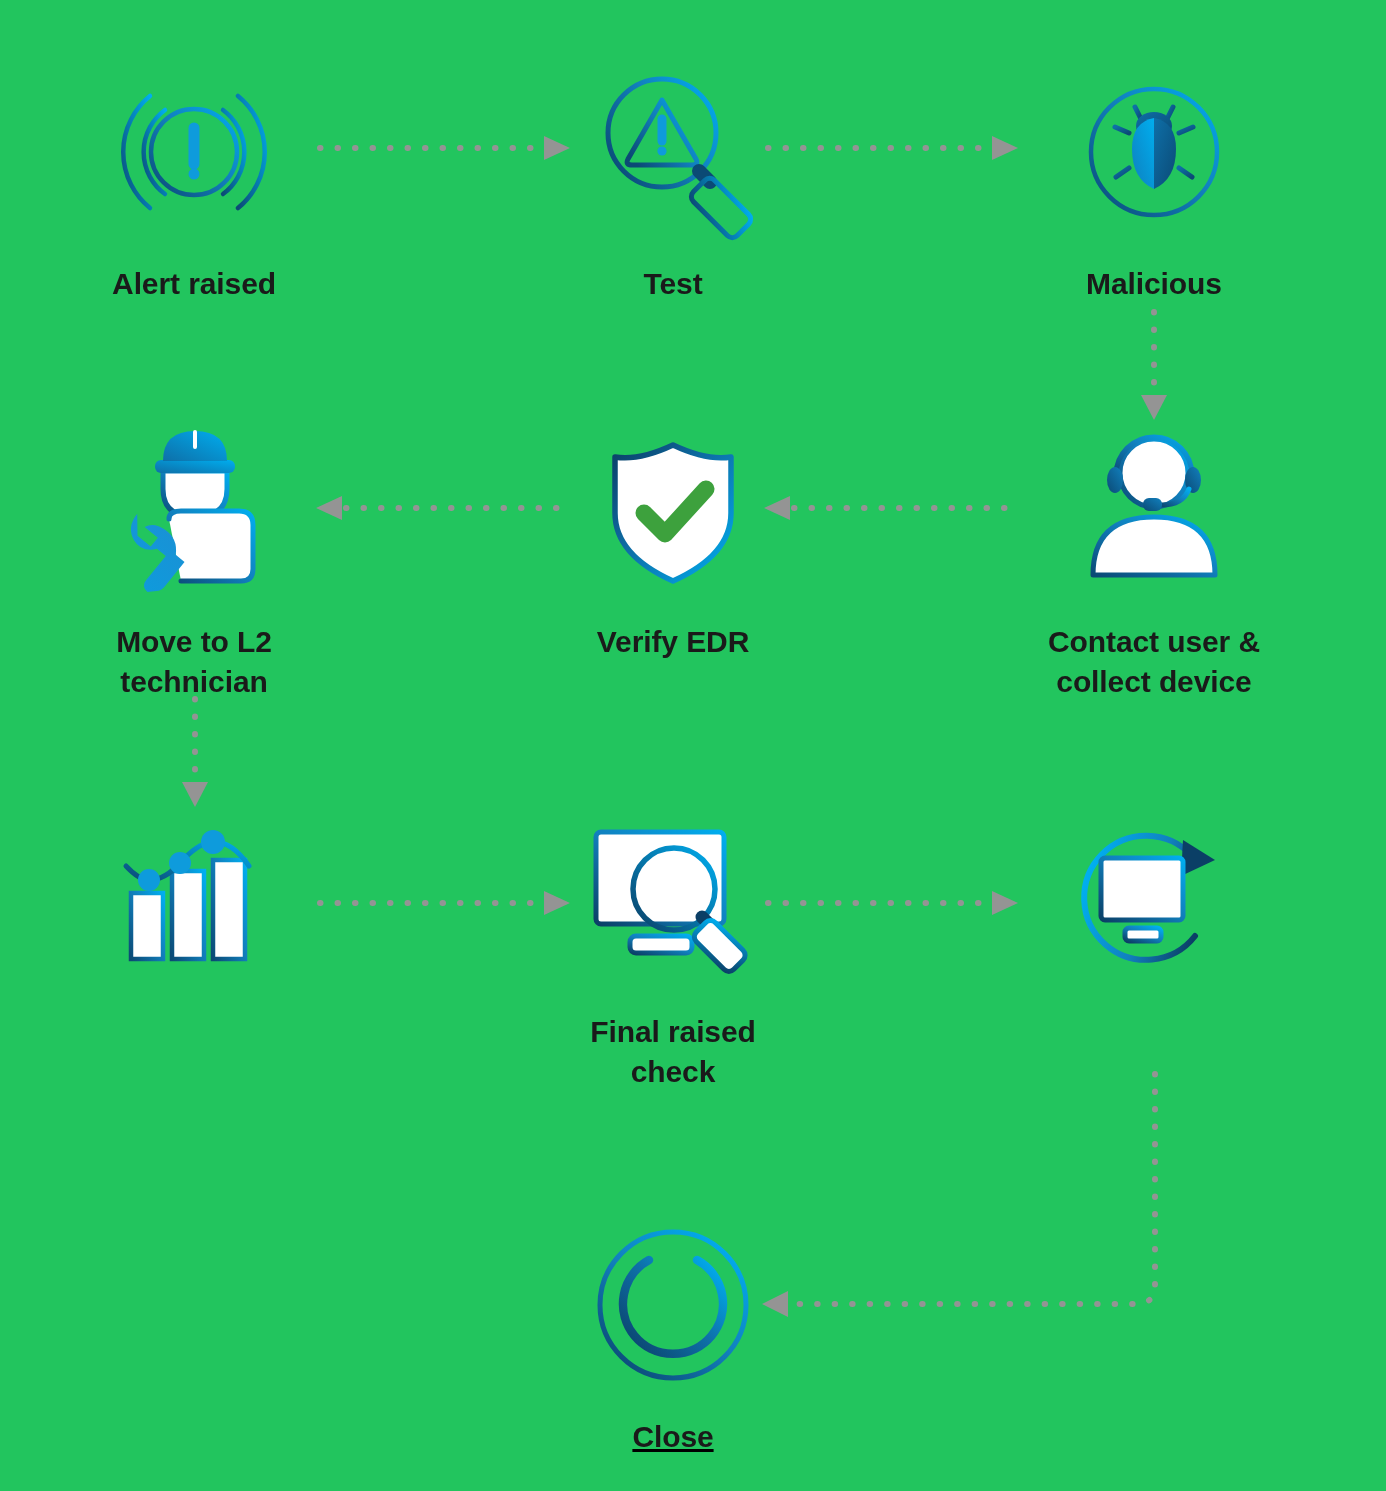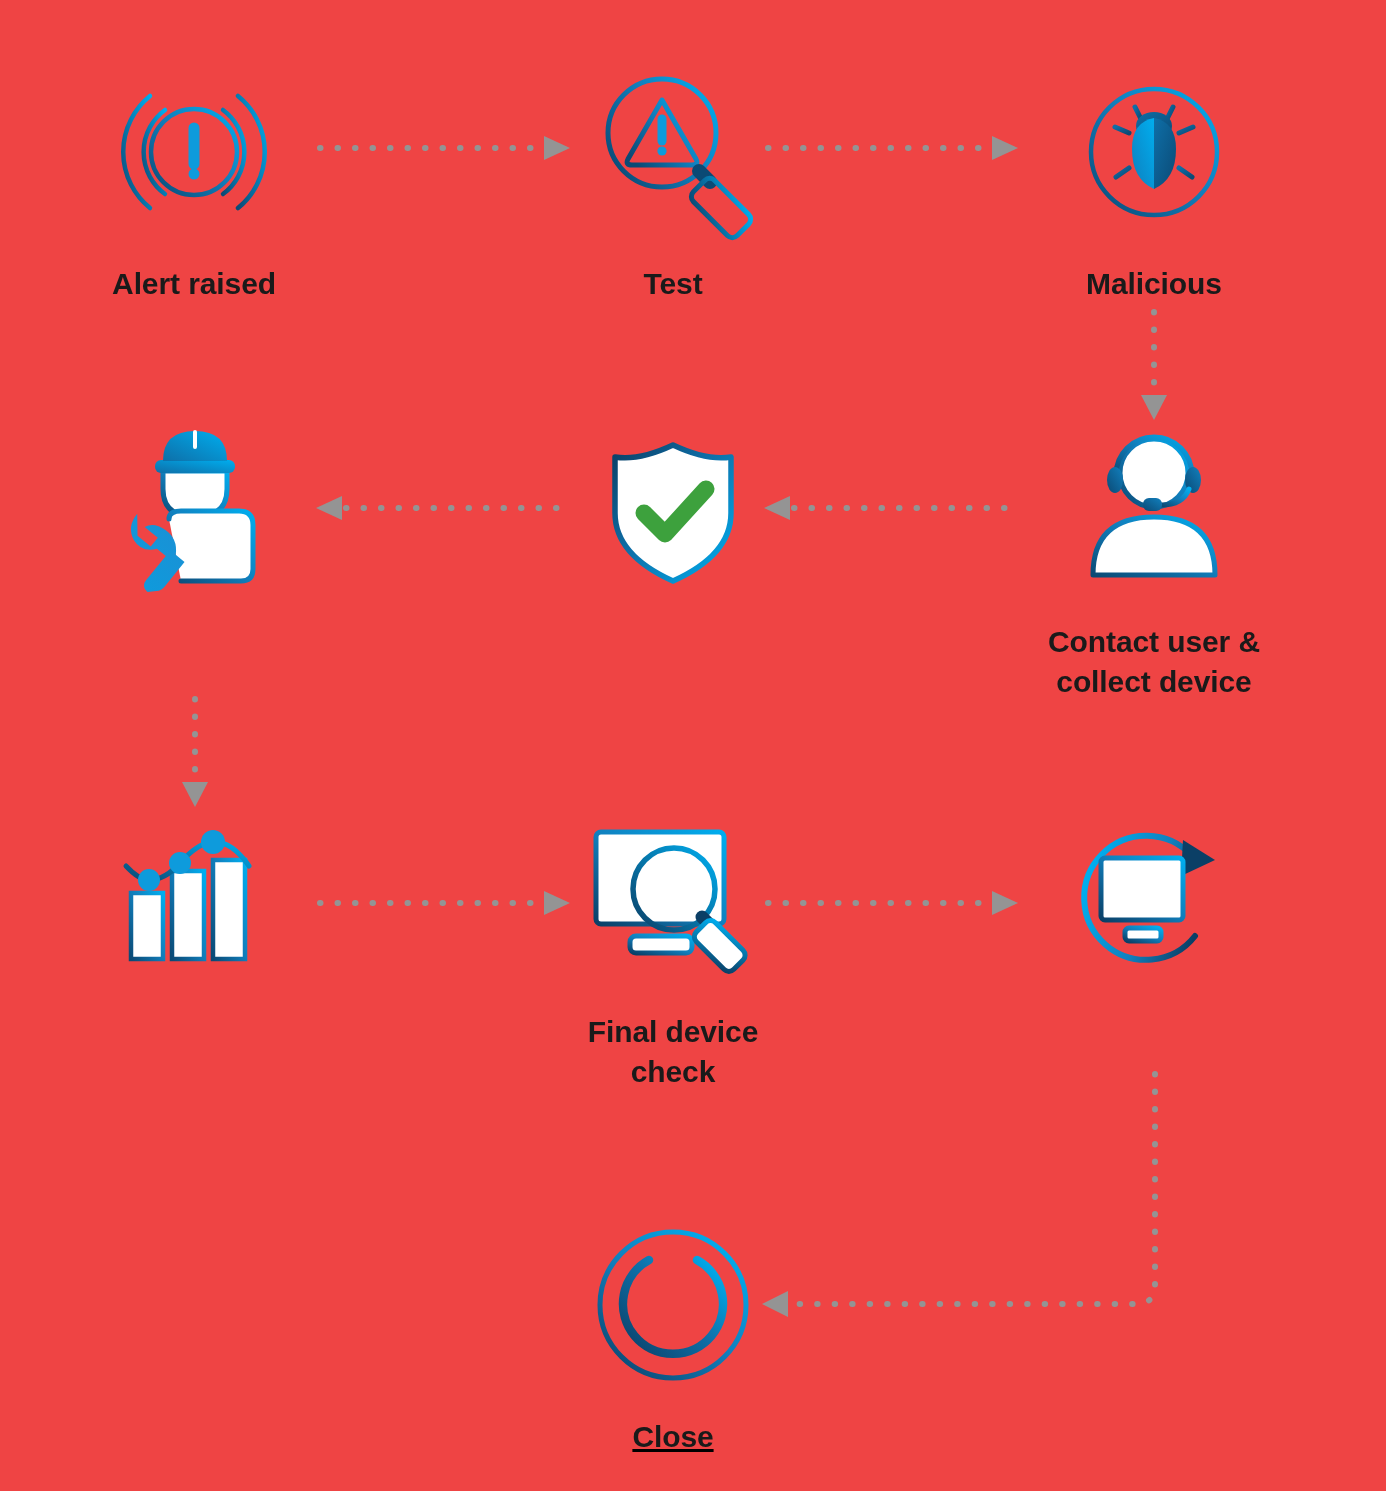--- a/index.html
+++ b/index.html
@@ -8,21 +8,21 @@
     background: #ffffff;
   }
   body {
     font-family: "Liberation Sans", "DejaVu Sans", sans-serif;
     -webkit-font-smoothing: antialiased;
   }
   #canvas {
     position: relative;
     width: 1386px;
     height: 1491px;
-    background: #ef4444;
+    background: #22c55e;
     overflow: hidden;
   }
 
   
   .node {
     position: absolute;
     width: 300px;
     text-align: center;
     transform: translateX(-50%);
   }
@@ -251,36 +251,39 @@
         <rect x="48" y="37" width="80" height="13" rx="6" fill="url(#gHat)"></rect>
 
         <path d="M56 38 Q56 8 88 8 Q120 8 120 38 Z" fill="url(#gHat)"></path>
         <path d="M88 9 L88 24" stroke="#ffffff" stroke-width="4" stroke-linecap="round"></path>
 
         <path d="M62 96 Q62 88 74 88 L132 88 Q146 88 146 102 L146 146 Q146 158 134 158 L74 158" fill="#ffffff" stroke="url(#gTech)" stroke-width="5" stroke-linejoin="round" stroke-linecap="round"></path>
 
         <path d="M36 93 Q24 105 30 119 Q36 132 52 130 L60 138 L38 160 Q32 166 38 172 L47 172 Q52 172 56 168 L78 146 L70 138 Q74 122 62 112 Q52 103 42 107 L54 119 L46 127 L34 115 Z" fill="url(#gWrench)" transform="translate(-2,-4) rotate(-6 50 130)"></path>
       </svg>
     </div>
+    <div class="node-label">Move to L2
+technician</div>
   </div>
 
   <div class="node" style="left:673px; top:410px;">
     <div class="icon-wrap">
       <svg width="170" height="170" viewBox="0 0 170 170">
         <defs>
           <linearGradient id="gShield" x1="0" y1="0" x2="1" y2="1">
             <stop offset="0%" stop-color="#0B3F66"></stop>
             <stop offset="45%" stop-color="#0E6FA8"></stop>
             <stop offset="100%" stop-color="#00AEEF"></stop>
           </linearGradient>
         </defs>
         <path d="M85 20 Q119 36 143 32 L143 88 Q143 130 85 156 Q27 130 27 88 L27 32 Q51 36 85 20 Z" fill="#ffffff" stroke="url(#gShield)" stroke-width="5.5" stroke-linejoin="round"></path>
         <path d="M56 88 L77 109 L118 64" fill="none" stroke="#3DA13D" stroke-width="17" stroke-linecap="round" stroke-linejoin="round"></path>
       </svg>
     </div>
+    <div class="node-label">Verify EDR</div>
   </div>
 
   <div class="node" style="left:1154px; top:410px;text-align:center;">
     <div class="icon-wrap">
       <svg width="175" height="175" viewBox="0 0 175 175">
         <defs>
           <linearGradient id="gAgent" x1="0" y1="1" x2="1" y2="0">
             <stop offset="0%" stop-color="#0B4A75"></stop>
             <stop offset="55%" stop-color="#1180BE"></stop>
             <stop offset="100%" stop-color="#00AEEF"></stop>
@@ -361,21 +364,21 @@
 
         <rect x="44" y="118" width="62" height="17" rx="6" fill="#ffffff" stroke="url(#gMon)" stroke-width="5"></rect>
 
         <circle cx="88" cy="71" r="41" fill="none" stroke="url(#gGlass)" stroke-width="5.5"></circle>
 
         <path d="M116 99 L124 107" stroke="#0B3F66" stroke-width="13" stroke-linecap="round"></path>
 
         <rect x="120" y="102" width="27" height="53" rx="7" transform="rotate(-45 133 128)" fill="#ffffff" stroke="url(#gGlass)" stroke-width="5"></rect>
       </svg>
     </div>
-    <div class="node-label">Final device
+    <div class="node-label">Final raised
 check</div>
   </div>
 
   <div class="node" style="left:1154px; top:800px;">
     <div class="icon-wrap">
       <svg width="175" height="165" viewBox="0 0 175 165">
         <defs>
           <linearGradient id="gRetCirc" x1="0" y1="0.4" x2="1" y2="0.8">
             <stop offset="0%" stop-color="#00AEEF"></stop>
             <stop offset="55%" stop-color="#1180BE"></stop>

